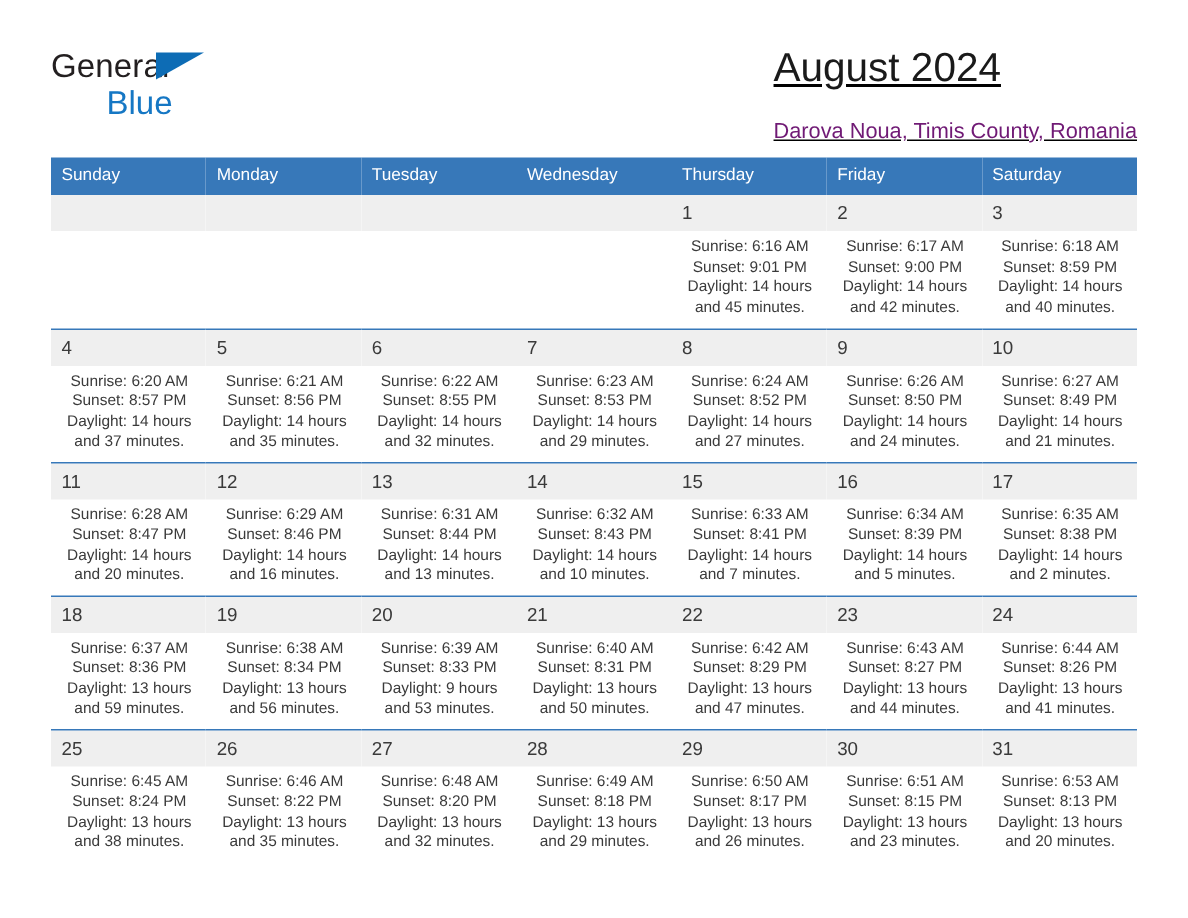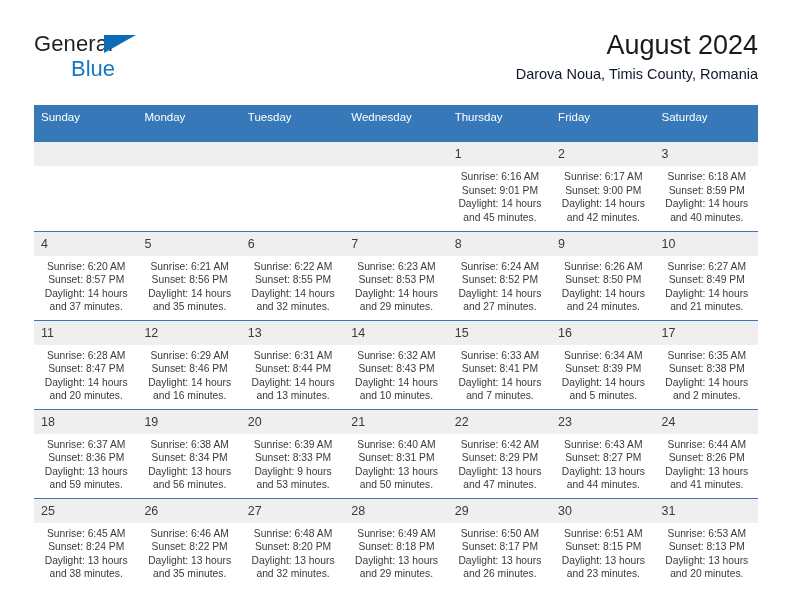--- a/index.html
+++ b/index.html
@@ -57,53 +57,54 @@
     line-height: 24px;
     color: #1577c4;
     margin-left: 37px;
     margin-top: 1px;
   }
 
   .titles {
     position: absolute;
     right: 0;
     top: 0;
-    text-align: right;
+    text-align: left;
+    text-decoration: underline;
   }
   .cal-title {
     font-size: 27px;
     line-height: 34px;
     color: #1a1a1a;
     font-weight: normal;
     white-space: nowrap;
   }
   .cal-subtitle {
     font-size: 14.5px;
     line-height: 22px;
-    color: #0f172a;
-    margin-top: 1px;
+    color: #701a75;
+    margin-top: 15px;
     white-space: nowrap;
   }
 
   
   .calendar {
     position: absolute;
     left: 34px;
     top: 105px;
     width: 724px;
     border-collapse: collapse;
     table-layout: fixed;
   }
   .calendar th {
     background: #3778b9;
     color: #ffffff;
     font-size: 11.5px;
     font-weight: normal;
     text-align: left;
-    padding: 5px 0 18px 7px;
+    padding: 5px 0 6px 7px;
     height: 20px;
     line-height: 14px;
   }
   .calendar td {
     vertical-align: top;
     padding: 0;
     height: 89px;
     border-top: 1px solid #3778b9;
     background: #ffffff;
   }

